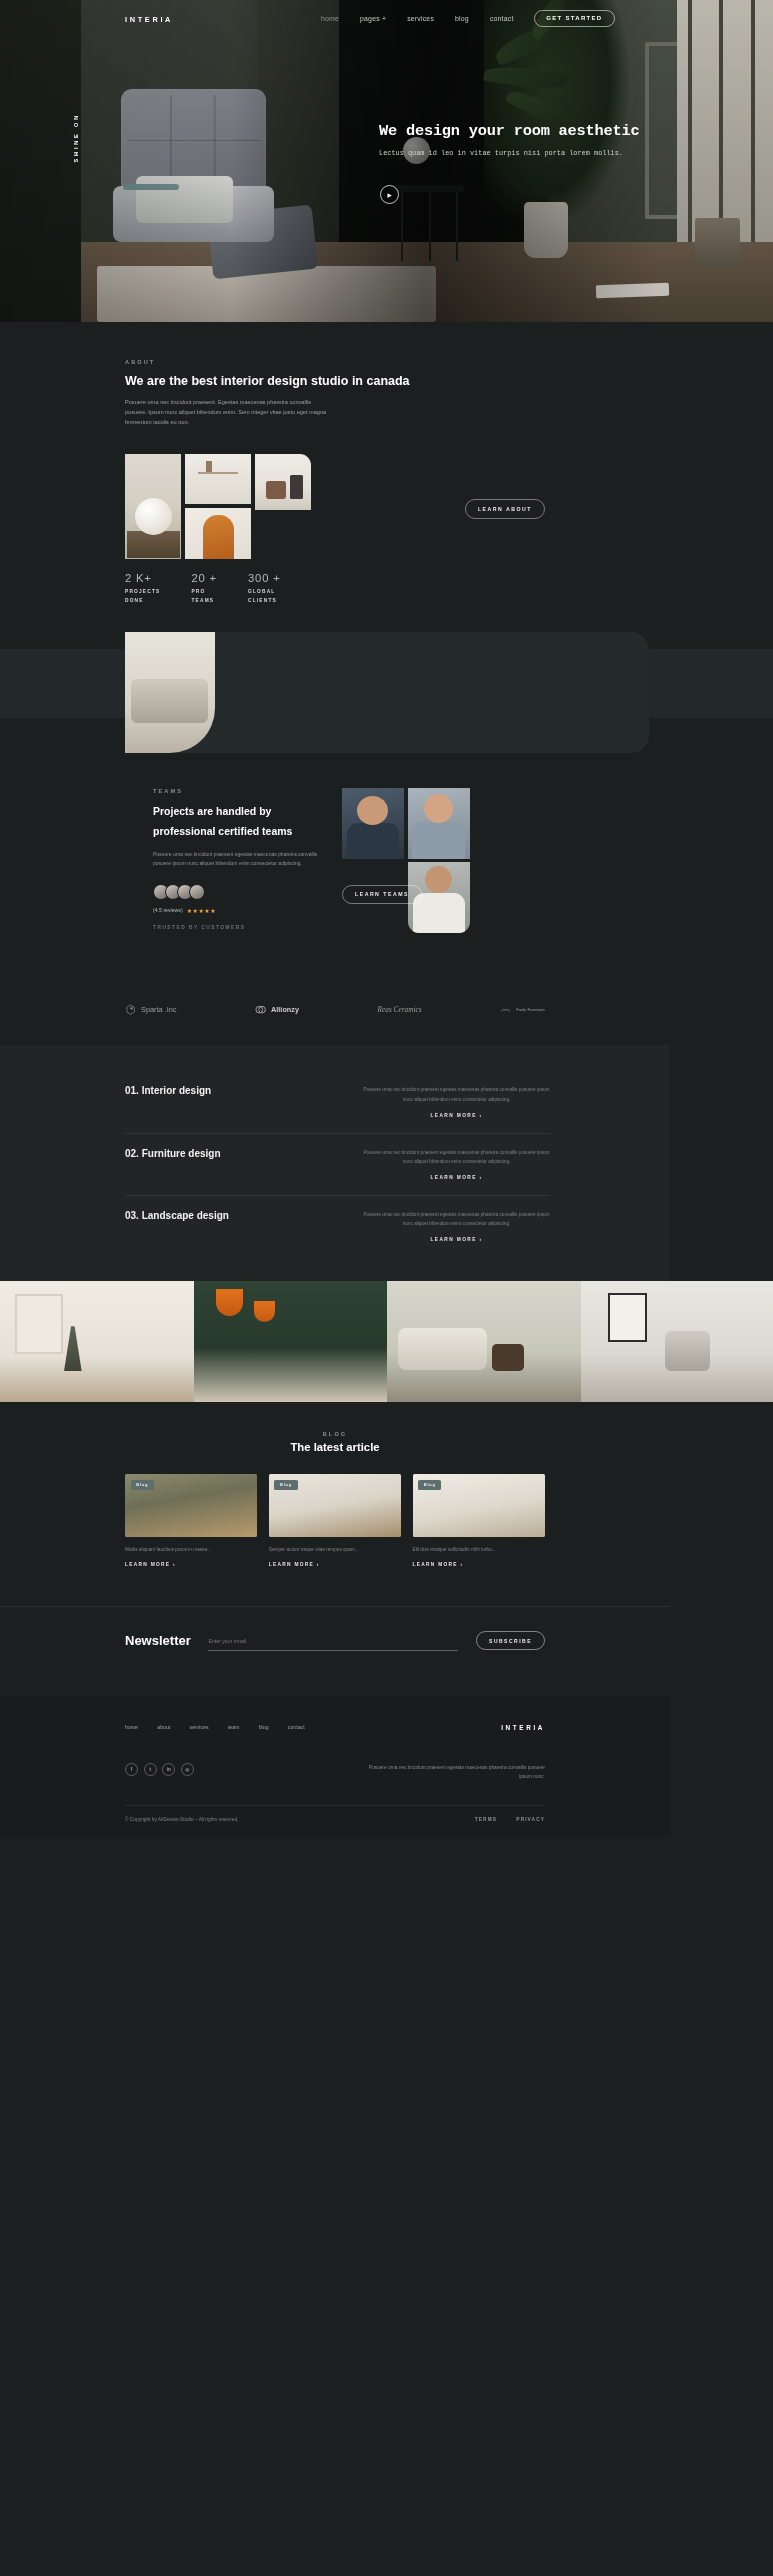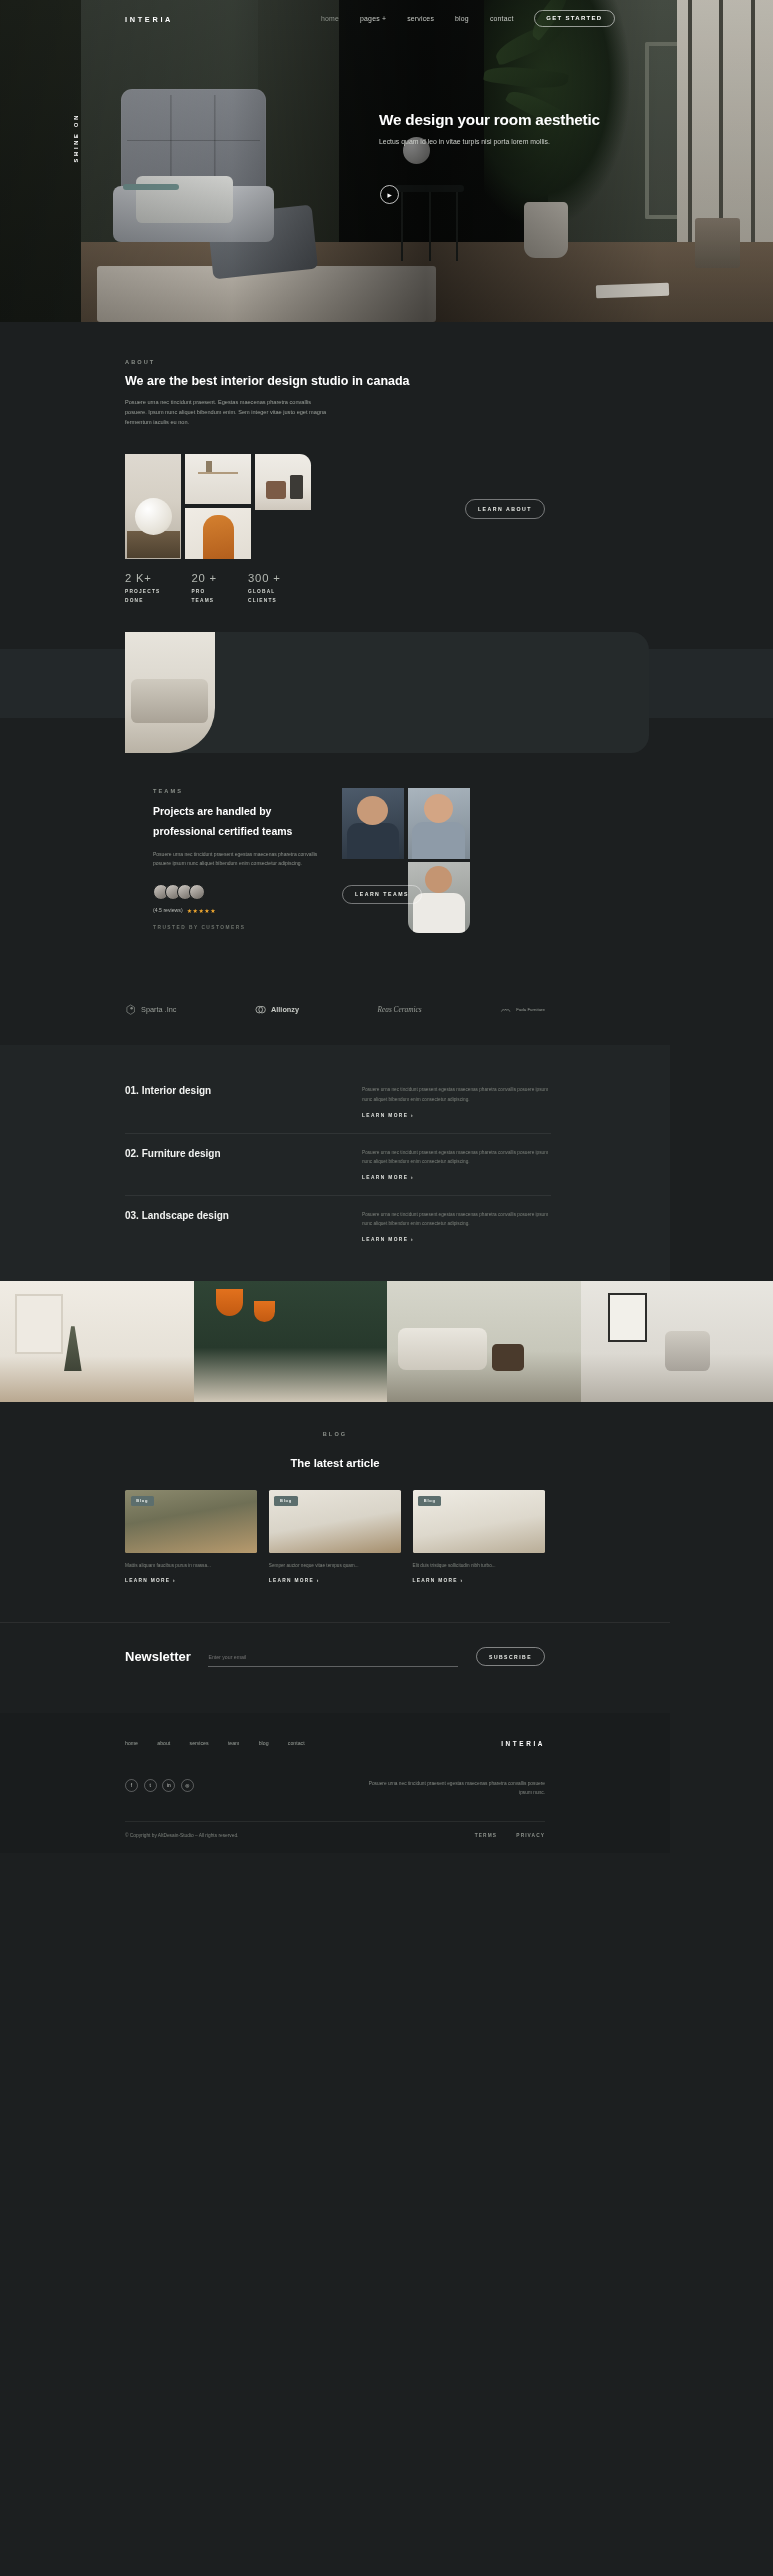--- a/index.html
+++ b/index.html
@@ -78,21 +78,21 @@
   .brand { position:absolute; left:125px; top:15.3px; font-size:7.3px; letter-spacing:2.7px;
            font-weight:600; color:#fff; }
   .nav-links { position:absolute; left:321px; top:15.3px; display:flex; gap:21px; align-items:center; }
   .nav-links a { font-size:6.9px; color:#c8cbc6; text-decoration:none; letter-spacing:0.2px; }
   .nav-links a.active { color:#8f948d; }
   .cta-top { position:absolute; left:534px; top:9.7px; padding:4.8px 11.3px; border:0.8px solid rgba(255,255,255,.55);
              border-radius:16px; font-size:6px; letter-spacing:1.3px; color:#fff; font-weight:600; }
   .side-word { position:absolute; left:73px; top:113px; writing-mode:vertical-rl;
                transform:rotate(180deg); font-size:5.6px; letter-spacing:2.8px; color:#fff; font-weight:600; }
 
-  .hero-copy { position:absolute; left:379px; top:111px; width:339px; z-index:8; }
+  .hero-copy { position:absolute; left:379px; top:122px; width:339px; z-index:8;font-family:Liberation Mono, monospace; }
   .hero-copy h1 { font-size:15.3px; font-weight:700; color:#fff; letter-spacing:-0.2px; }
   .hero-copy p  { margin-top:8.9px; font-size:6.9px; color:#cfd2cd; }
   .play-btn { position:absolute; left:380px; top:185px; width:19.3px; height:19.3px; border-radius:50%;
               border:0.8px solid rgba(255,255,255,.75); display:flex; align-items:center; justify-content:center;
               color:#fff; font-size:5.6px; z-index:8; }
 
   
   .about { padding:37px 125px 0 125px; }
   .eyebrow { font-size:5.6px; letter-spacing:2.1px; color:#8b908a; font-weight:600; }
   .about h2 { margin-top:8.9px; font-size:12.5px; font-weight:700; color:#fff; }
@@ -177,21 +177,21 @@
   
   .brands { margin-top:19.3px; padding:0 125px; display:flex; justify-content:space-between;
      align-items:center; height:35px;gap:34px; }
   .brand-i { display:flex; align-items:center; gap:4.8px; color:#9a9f99; }
   .brand-i .bl { font-size:7.3px; }
   .brand-i .bl.script { font-family:"Liberation Serif", serif; font-style:italic; font-size:7.3px; }
   .brand-i .bl.small { font-size:4.4px; line-height:1.35; }
   .glyph { width:11.3px; height:11.3px; opacity:.8; }
 
   
-  .services { margin-top:17.7px; background:#212526; padding:27px 119px 24px 125px; }
+  .services { margin-top:17.7px; background:#212526; padding:27px 119px 24px 125px;text-align:center; }
   .srow { display:flex; justify-content:space-between; align-items:flex-start;
      border-bottom:0.8px solid rgba(255,255,255,.07); padding:13.7px 0 15.3px 0; }
   .srow:last-child { border-bottom:none; }
   .srow h3 { font-size:10px; font-weight:600; color:#f2f3f1; }
   .sright { width:189px; }
   .sright p { font-size:4.7px; line-height:1.95; color:#7d827c; }
   .slearn { margin-top:8.9px; font-size:4.8px; letter-spacing:1.4px; color:#e4e6e2; font-weight:700; }
 
   
   .strip { display:flex; width:774px; height:121px; }
@@ -211,21 +211,21 @@
   .s3::before{content:"";position:absolute;left:105px;top:63px;width:32px;height:27px;border-radius:4.8px;
      background:#4a3a2c;}
   .s4 { background:linear-gradient(180deg,#e8e6e0 0%,#dcd9d2 60%,#b3aea4 100%); position:relative; }
   .s4::after{content:"";position:absolute;left:27px;top:11.3px;width:35px;height:45px;border:2.4px solid #2d2d2b;background:#f2f0ea;}
   .s4::before{content:"";position:absolute;left:84px;top:50px;width:45px;height:40px;border-radius:6.4px;
      background:linear-gradient(180deg,#cfcbc2,#a7a29a);}
 
   
   .blog { padding:29px 125px 0 125px; text-align:center; }
   .blog .eyebrow { letter-spacing:2.1px; }
-  .blog h2 { margin-top:20px; font-size:11.3px; font-weight:700; color:#fff; }
+  .blog h2 { margin-top:4px; font-size:11.3px; font-weight:700; color:#fff; }
   .cards { margin-top:21px; display:flex; gap:11.3px; text-align:left; }
   .card { width:174px; }
   .card-img { width:100%; height:63px; position:relative; overflow:hidden; border-radius:1.6px; }
   .ci1 { background:linear-gradient(170deg,#8c8a6e 0%,#6f6f55 40%,#b79a6d 100%); }
   .ci2 { background:linear-gradient(170deg,#e9e5dc 0%,#d9d4c8 50%,#a58e6c 100%); }
   .ci3 { background:linear-gradient(170deg,#efece4 0%,#ddd8cc 55%,#b9ad97 100%); }
   .tag { position:absolute; left:5.6px; top:5.6px; padding:2.4px 5.6px; background:#5c6e6d; color:#eef1ef;
      font-size:4px; letter-spacing:0.8px; border-radius:1.6px; font-weight:600; }
   .card p { margin-top:8.9px; font-size:4.7px; line-height:1.7; color:#81867f; }
   .card .more { margin-top:8px; font-size:4.8px; letter-spacing:1.3px; color:#e4e6e2; font-weight:700; }

